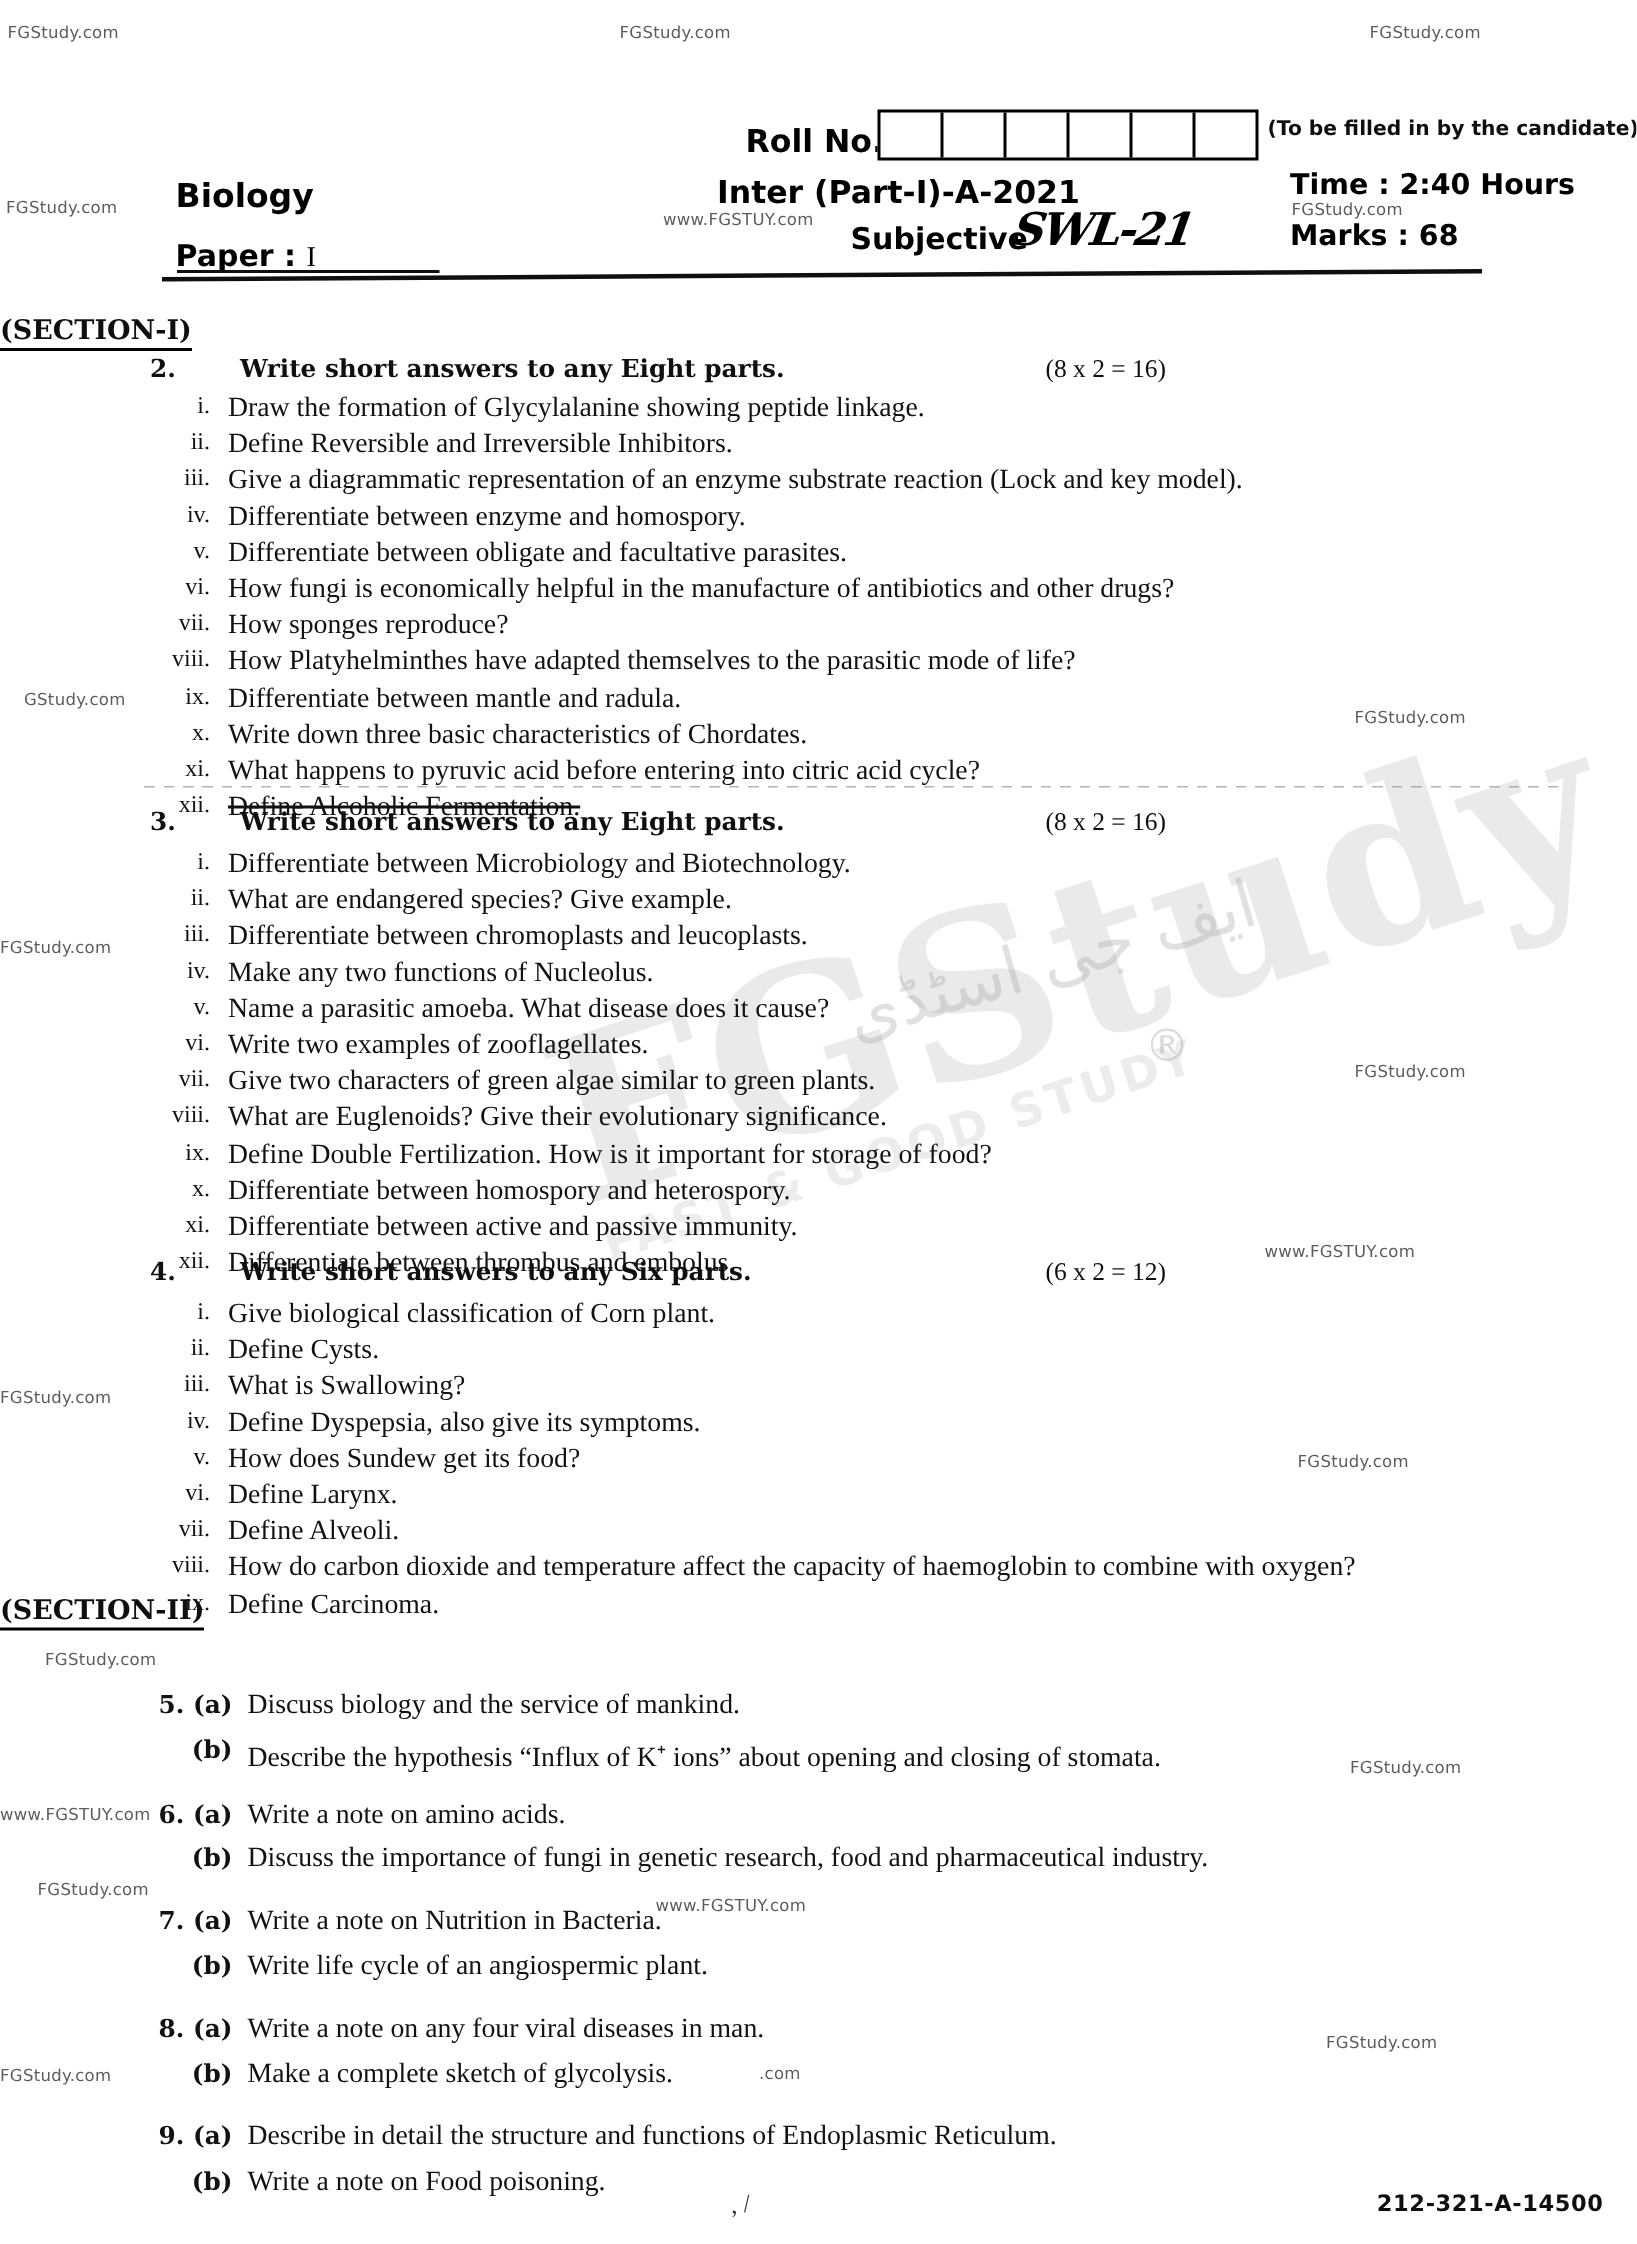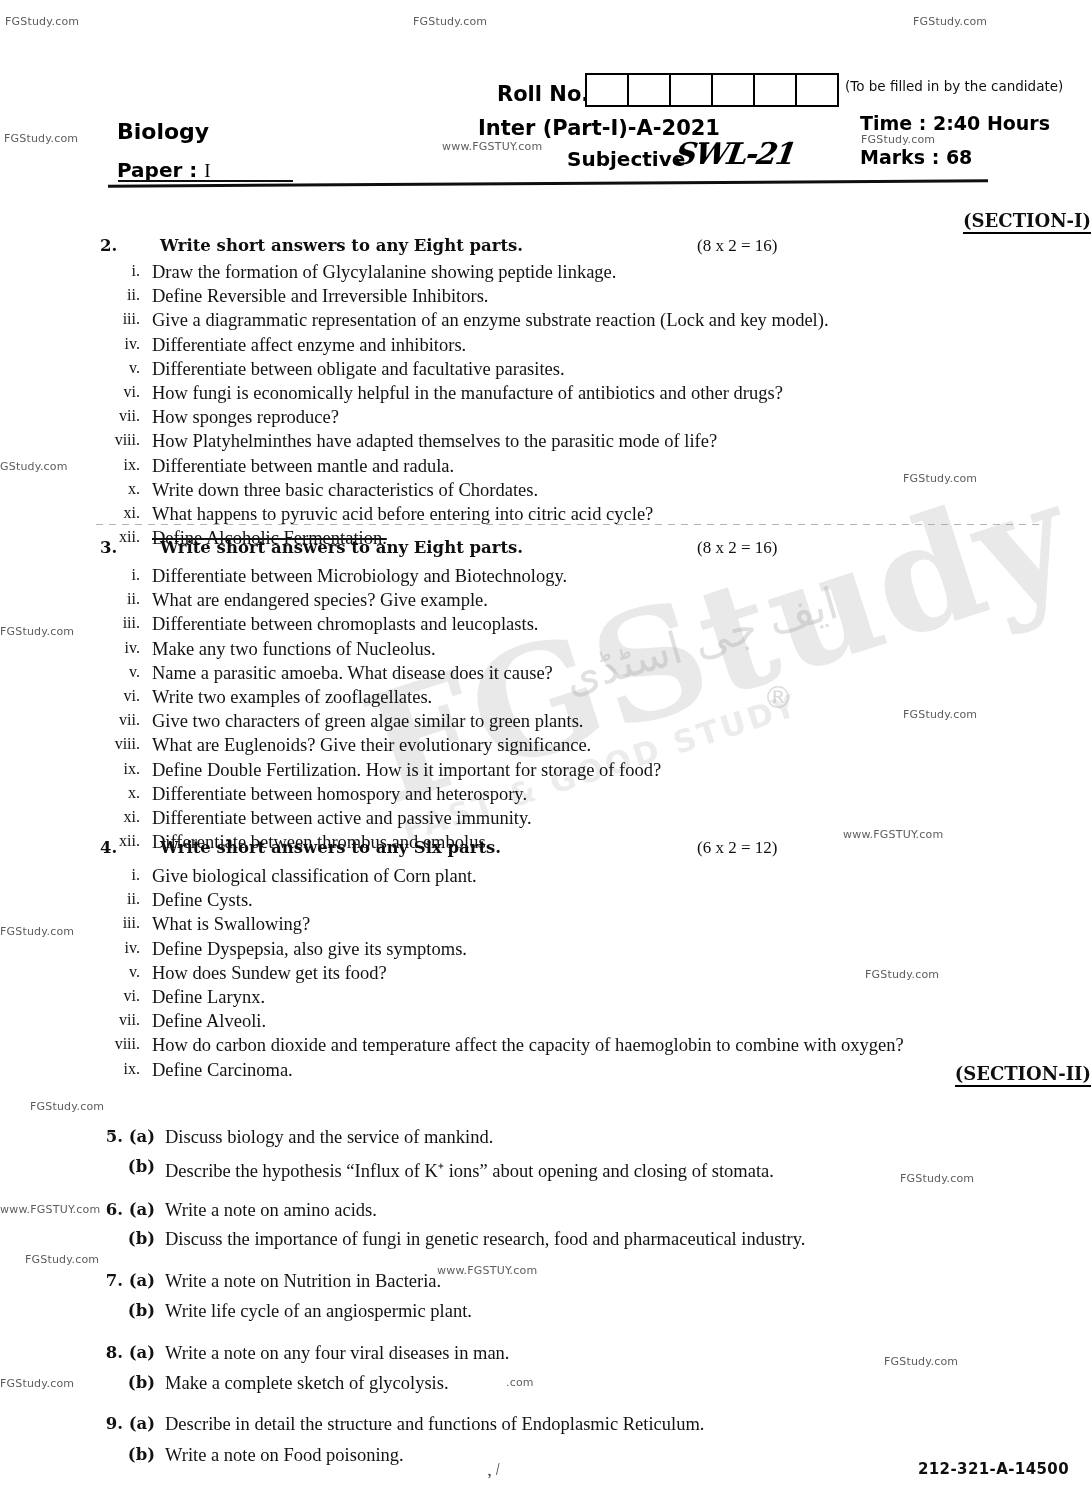--- a/index.html
+++ b/index.html
@@ -104,21 +104,21 @@
   #rollno-grid .cell {
     width: 40px;
     height: 30px;
     border-right: 2px solid #000;
   }
   #rollno-grid .cell:last-child { border-right: none; }
   #rollno-note {
     position: absolute;
     left: 845px; top: 78px;
     font-family: "DejaVu Sans", sans-serif;
-    font-weight: normal;
+    font-weight: bold;
     font-size: 13.5px;
     white-space: nowrap;
   }
   #subject-name { left: 117px; top: 119px; font-size: 22px; }
   #paper-label  { left: 117px; top: 158px; font-size: 20px; }
   #paper-label .roman {
     font-family: "Liberation Serif", serif;
     font-weight: normal;
     font-size: 19px;
   }
@@ -156,21 +156,21 @@
     font-family: "DejaVu Serif", serif;
     font-weight: bold;
     font-size: 16.5px;
     white-space: nowrap;
   }
   .note-row .note-word { margin-right: 42px; }
 
   .section-head {
     position: absolute;
     width: 100%;
-    text-align: right;
+    text-align: left;
     font-family: "DejaVu Serif", serif;
     font-weight: bold;
     font-size: 18px;
   }
   .section-head span {
     border-bottom: 2px solid #000;
     padding-bottom: 1px;
   }
   #section-1-head { top: 210px; }
   #section-2-head { top: 1063px; }
@@ -264,21 +264,21 @@
     </div>
     <div class="wm-urdu">ایف جی اسٹڈی</div>
     <div class="wm-reg">®</div>
     <div id="small-watermarks">
         <div class="wm" style="left: 5px; top: 15px;">FGStudy.com</div>
         <div class="wm" style="left: 413px; top: 15px;">FGStudy.com</div>
         <div class="wm" style="left: 913px; top: 15px;">FGStudy.com</div>
         <div class="wm" style="left: 4px; top: 132px;">FGStudy.com</div>
         <div class="wm" style="left: 442px; top: 140px;">www.FGSTUY.com</div>
         <div class="wm" style="left: 861px; top: 133px;">FGStudy.com</div>
-        <div class="wm" style="left: 0px; top: 460px;">GStudy.com</div>
+        <div class="wm" style="left: 0px; top: 460px; padding-left: 16px;">GStudy.com</div>
         <div class="wm" style="left: 903px; top: 472px;">FGStudy.com</div>
         <div class="wm" style="left: 0px; top: 625px;">FGStudy.com</div>
         <div class="wm" style="left: 903px; top: 708px;">FGStudy.com</div>
         <div class="wm" style="left: 843px; top: 828px;">www.FGSTUY.com</div>
         <div class="wm" style="left: 0px; top: 925px;">FGStudy.com</div>
         <div class="wm" style="left: 865px; top: 968px;">FGStudy.com</div>
         <div class="wm" style="left: 30px; top: 1100px;">FGStudy.com</div>
         <div class="wm" style="left: 900px; top: 1172px;">FGStudy.com</div>
         <div class="wm" style="left: 0px; top: 1203px;">www.FGSTUY.com</div>
         <div class="wm" style="left: 437px; top: 1264px;">www.FGSTUY.com</div>
@@ -327,21 +327,21 @@
     <span>(SECTION-I)</span>
   </div>
 
   <div id="section1-body">
       <div class="q-head" style="left: 100px; top: 236px;">2.</div>
       <div class="q-head" style="left: 160px; top: 236px;">Write short answers to any Eight parts.</div>
       <div class="q-marks" style="left: 697px; top: 236px;">(8 x 2 = 16)</div>
       <div class="part" style="left: 152px; top: 262px;"><span class="rn">i.</span><span class="txt">Draw the formation of Glycylalanine showing peptide linkage.</span></div>
       <div class="part" style="left: 152px; top: 286.2px;"><span class="rn">ii.</span><span class="txt">Define Reversible and Irreversible Inhibitors.</span></div>
       <div class="part" style="left: 152px; top: 310.4px;"><span class="rn">iii.</span><span class="txt">Give a diagrammatic representation of an enzyme substrate reaction (Lock and key model).</span></div>
-      <div class="part" style="left: 152px; top: 334.6px;"><span class="rn">iv.</span><span class="txt">Differentiate affect enzyme and inhibitors.</span></div>
+      <div class="part" style="left: 152px; top: 334.6px;"><span class="rn">iv.</span><span class="txt">Differentiate between enzyme and homospory.</span></div>
       <div class="part" style="left: 152px; top: 358.8px;"><span class="rn">v.</span><span class="txt">Differentiate between obligate and facultative parasites.</span></div>
       <div class="part" style="left: 152px; top: 383px;"><span class="rn">vi.</span><span class="txt">How fungi is economically helpful in the manufacture of antibiotics and other drugs?</span></div>
       <div class="part" style="left: 152px; top: 407.2px;"><span class="rn">vii.</span><span class="txt">How sponges reproduce?</span></div>
       <div class="part" style="left: 152px; top: 431.4px;"><span class="rn">viii.</span><span class="txt">How Platyhelminthes have adapted themselves to the parasitic mode of life?</span></div>
       <div class="part" style="left: 152px; top: 455.6px;"><span class="rn">ix.</span><span class="txt">Differentiate between mantle and radula.</span></div>
       <div class="part" style="left: 152px; top: 479.8px;"><span class="rn">x.</span><span class="txt">Write down three basic characteristics of Chordates.</span></div>
       <div class="part" style="left: 152px; top: 504px;"><span class="rn">xi.</span><span class="txt">What happens to pyruvic acid before entering into citric acid cycle?</span></div>
       <div class="part struck" style="left: 152px; top: 528.2px;"><span class="rn">xii.</span><span class="txt">Define Alcoholic Fermentation.</span></div>
       <div class="q-head" style="left: 100px; top: 538px;">3.</div>
       <div class="q-head" style="left: 160px; top: 538px;">Write short answers to any Eight parts.</div>

